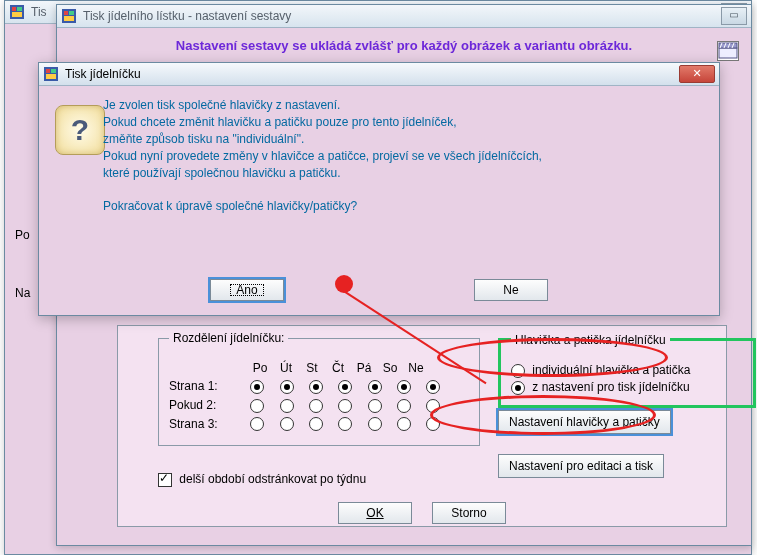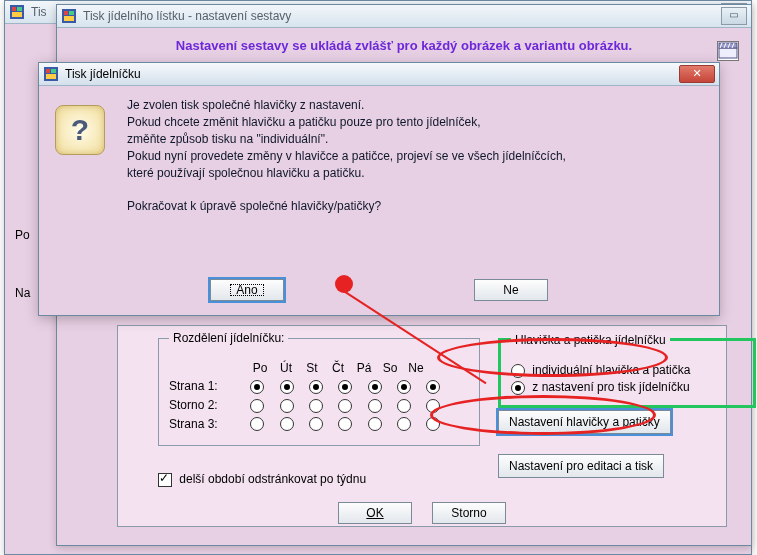--- a/index.html
+++ b/index.html
@@ -129,22 +129,22 @@
   top: 176px; display: flex; gap: 20px;
 }
 
 .dialog {
   position: absolute; left: 38px; top: 62px; width: 680px; height: 252px;
   background: #e8d0e4; border: 1px solid #6b8aa1;
   box-shadow: 0 3px 12px rgba(0,0,0,0.25);
 }
 .dialog .titlebar { background: linear-gradient(#f6f9fc,#d3e0ec); }
 .msg-area {
-  position: absolute; left: 88px; top: 34px; right: 20px;
-  line-height: 17px; color: #0f172a;
+  position: absolute; left: 64px; top: 34px; right: 20px;
+  line-height: 17px; color: #0369a1;
 }
 .msg-area .gap { height: 16px; }
 .qicon {
   position: absolute; left: 16px; top: 42px; width: 48px; height: 48px;
   border-radius: 8px; background: radial-gradient(#fffbe8,#f2dd9a);
   border: 1px solid #b49d5a; box-shadow: inset 0 0 6px rgba(180,150,70,.5);
   text-align: center; line-height: 48px; font-size: 30px; font-weight: bold;
   color: #4a5a7a;
 }
 .dlg-btns {
@@ -225,21 +225,21 @@
         <label>Strana 1:</label>
         <span class="rb"><span class="radio sel"></span></span>
         <span class="rb"><span class="radio sel"></span></span>
         <span class="rb"><span class="radio sel"></span></span>
         <span class="rb"><span class="radio sel"></span></span>
         <span class="rb"><span class="radio sel"></span></span>
         <span class="rb"><span class="radio sel"></span></span>
         <span class="rb"><span class="radio sel"></span></span>
       </div>
       <div class="row">
-        <label>Storno 2:</label>
+        <label>Pokud 2:</label>
         <span class="rb"><span class="radio"></span></span>
         <span class="rb"><span class="radio"></span></span>
         <span class="rb"><span class="radio"></span></span>
         <span class="rb"><span class="radio"></span></span>
         <span class="rb"><span class="radio"></span></span>
         <span class="rb"><span class="radio"></span></span>
         <span class="rb"><span class="radio"></span></span>
       </div>
       <div class="row">
         <label>Strana 3:</label>

